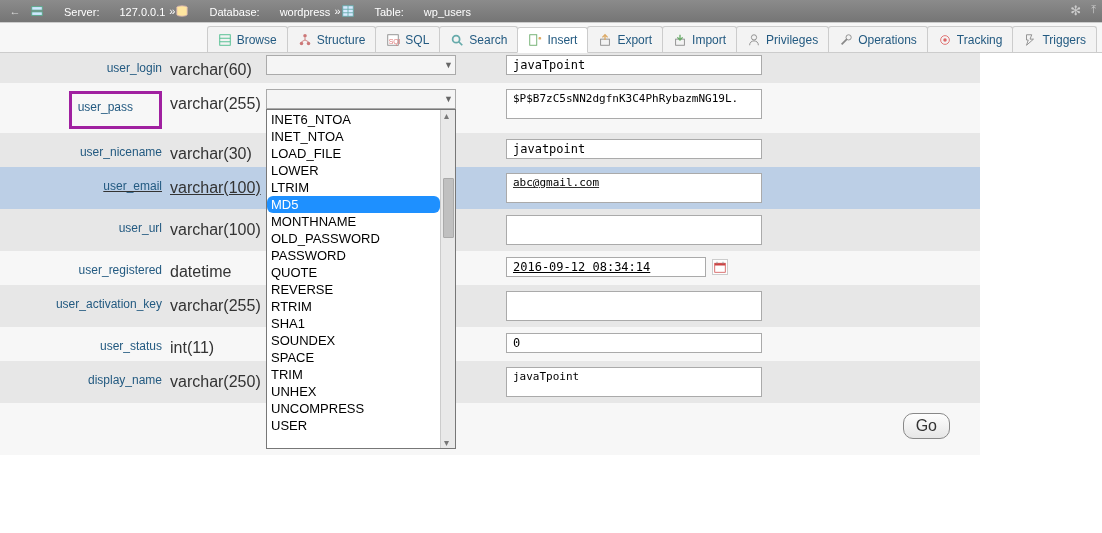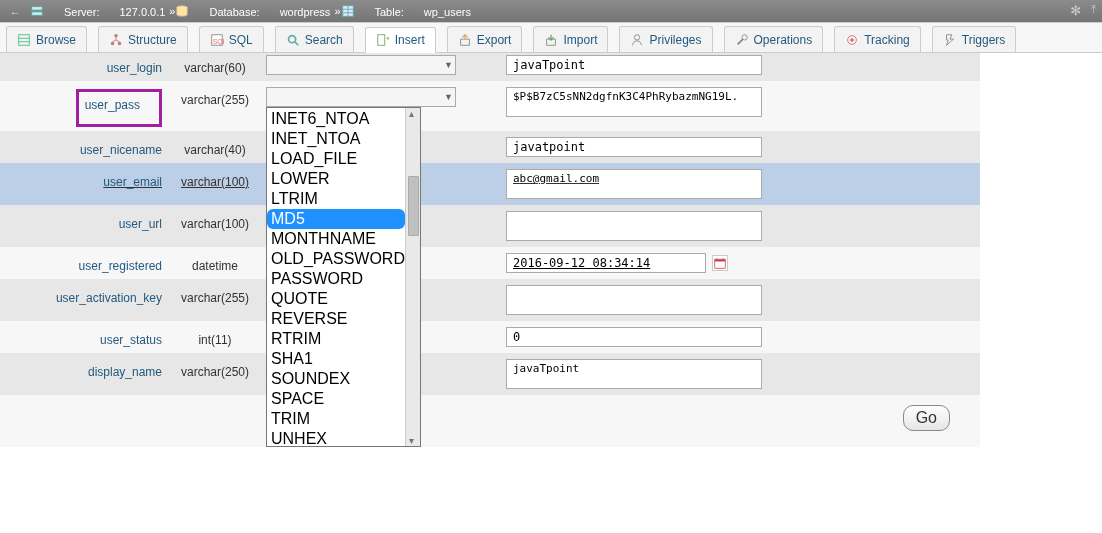--- a/index.html
+++ b/index.html
@@ -34,21 +34,22 @@
   .tb-right {
     position: absolute; right: 6px; top: 3px;
     display: flex; gap: 10px; color: #ccc;
   }
   .tabs {
     display: flex;
     background: #f7f7f7;
     border-bottom: 1px solid #ccc;
     border-top: 1px solid #ccc;
     padding: 3px 6px 0 6px;
-    gap: 12px;
+    gap: 0;
+    justify-content: flex-end;
   }
   .tab {
     display: flex; align-items: center; gap: 5px;
     padding: 5px 10px;
     border: 1px solid #ccc;
     border-bottom: none;
     background: #f3f3f3;
     color: #235a81;
     font-size: 12px;
     cursor: pointer;
@@ -75,23 +76,23 @@
   .row.highlight { background: #bccfe6; text-decoration: underline; }
   .col-name {
     width: 170px;
     text-align: right;
     padding: 8px 8px 0 0;
     color: #235a81;
     font-size: 12px;
   }
   .col-type {
     width: 90px;
-    text-align: center;
+    text-align: left;
     padding: 8px 0 0 0;
-    font-size: 12px;
+    font-size: 16px;
     color: #333;
   }
   .col-func {
     width: 200px;
     padding: 2px 6px;
     position: relative;
   }
   .col-null { width: 40px; padding-top: 8px; }
   .col-value { width: 280px; padding: 2px 6px; display:flex; align-items:flex-start; gap:6px;}
   .fauxselect {
@@ -119,35 +120,35 @@
     resize: none;
     background:#fff;
   }
   .cal-icon {
     width:16px; height:16px; margin-top:2px;
     display:inline-flex; align-items:center; justify-content:center;
     border:1px solid #ccc; background:#fefefe;
   }
   .name-highlight-box {
     border: 3px solid #a020a0;
-    padding: 6px 19px 12px 6px;
+    padding: 6px 26px 12px 6px;
     display: inline-block;
     background: transparent;
   }
   .dropdown {
     position: absolute;
     top: 22px;
     left: 6px;
-    width: 155px;
+    width: 190px;
     height: 340px;
     background: #fff;
     border: 1px solid #777;
     z-index: 10;
     overflow: hidden;
-    font-size: 16px;
+    font-size: 13px;
     display: flex;
   }
   .dropdown-list {
     flex: 1;
     overflow: hidden;
     padding-top:1px;
   }
   .dropdown-item {
     padding: 1px 4px;
     white-space: nowrap;
@@ -365,21 +366,21 @@
       </div>
     </div>
     <div class="col-null"></div>
     <div class="col-value">
         <textarea class="valtextarea" style="">$P$B7zC5sNN2dgfnK3C4PhRybazmNG19L.</textarea>
       </div>
   </div>
 
   <div class="row odd">
     <div class="col-name">user_nicename</div>
-    <div class="col-type">varchar(40)</div>
+    <div class="col-type">varchar(30)</div>
     <div class="col-func"></div>
     <div class="col-null"></div>
     <div class="col-value">
         <input class="valinput" value="javatpoint" style="">
       </div>
   </div>
 
   <div class="row highlight" style="min-height:42px;">
     <div class="col-name">user_email</div>
     <div class="col-type">varchar(100)</div>

